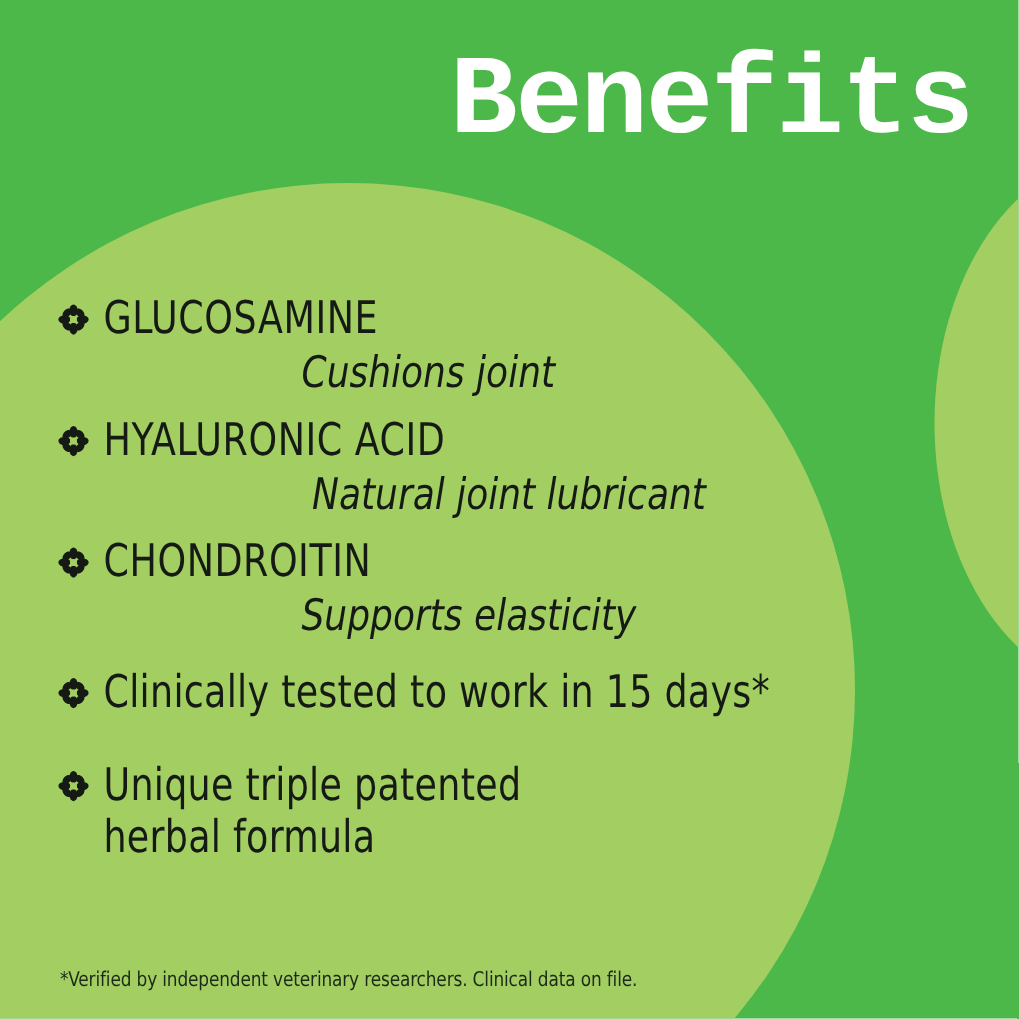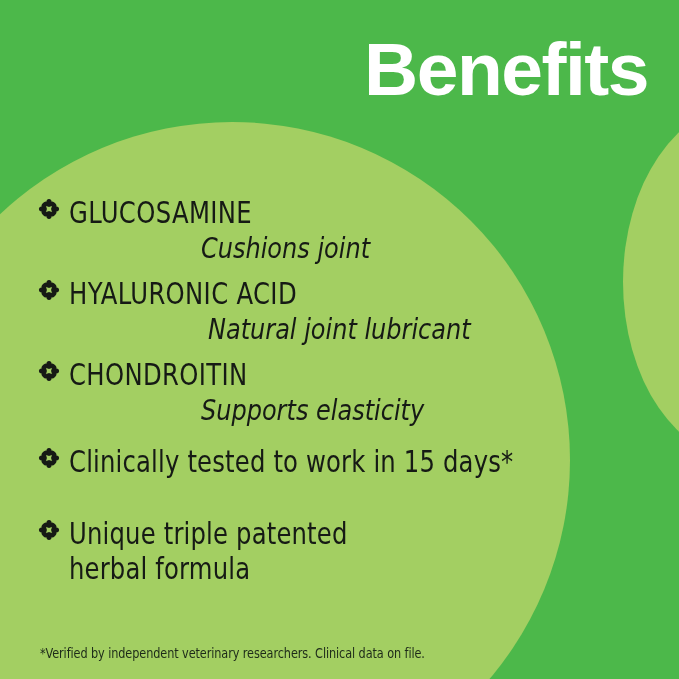--- a/index.html
+++ b/index.html
@@ -26,41 +26,41 @@
     pointer-events: none;
   }
   
   .title {
     position: absolute;
     left: 0;
     top: 30px;
     width: 648px;
     text-align: right;
     color: #FFFFFF;
-    font-family: Liberation Sans, sans-serif;
+    font-family: Liberation Mono, monospace;
     font-weight: 700;
     font-size: 75px;
     line-height: 78px;
     letter-spacing: -1.5px;
     white-space: nowrap;
   }
   
   .list {
     position: absolute;
     left: 38px;
     top: 196px;
     width: 600px;
   }
   .item {
     position: relative;
     margin: 0 0 12px 0;
   }
   .item-head {
     display: flex;
-    align-items: flex-start;
+    align-items: flex-end;
     gap: 9px;
   }
   .bullet {
     flex: 0 0 auto;
     width: 22px;
     height: 30px;
     position: relative;
     top: 2px;
   }
   .bullet svg { display: block; }
@@ -207,21 +207,21 @@
               <ellipse cx="16.7" cy="7.3" rx="3.9" ry="2.6" transform="rotate(45 16.7 7.3)"></ellipse>
               <ellipse cx="7.3" cy="16.7" rx="3.9" ry="2.6" transform="rotate(45 7.3 16.7)"></ellipse>
               <circle cx="12" cy="12" r="2.5" fill="#A3CF62"></circle>
             </g>
           </svg>
         </span>
         <span class="headline">Clinically tested to work in 15 days*</span>
       </div>
     </div>
 
-    <div class="item" style="margin-top:38px;">
+    <div class="item" style="margin-top:28px;">
       <div class="item-head">
         <span class="bullet">
           <svg width="22" height="22" viewBox="0 0 24 24" aria-hidden="true">
             <g fill="#161a15">
               <ellipse cx="12" cy="5.4" rx="3.0" ry="4.4"></ellipse>
               <ellipse cx="12" cy="18.6" rx="3.0" ry="4.4"></ellipse>
               <ellipse cx="5.4" cy="12" rx="4.4" ry="3.0"></ellipse>
               <ellipse cx="18.6" cy="12" rx="4.4" ry="3.0"></ellipse>
               <ellipse cx="7.3" cy="7.3" rx="3.9" ry="2.6" transform="rotate(-45 7.3 7.3)"></ellipse>
               <ellipse cx="16.7" cy="16.7" rx="3.9" ry="2.6" transform="rotate(-45 16.7 16.7)"></ellipse>

